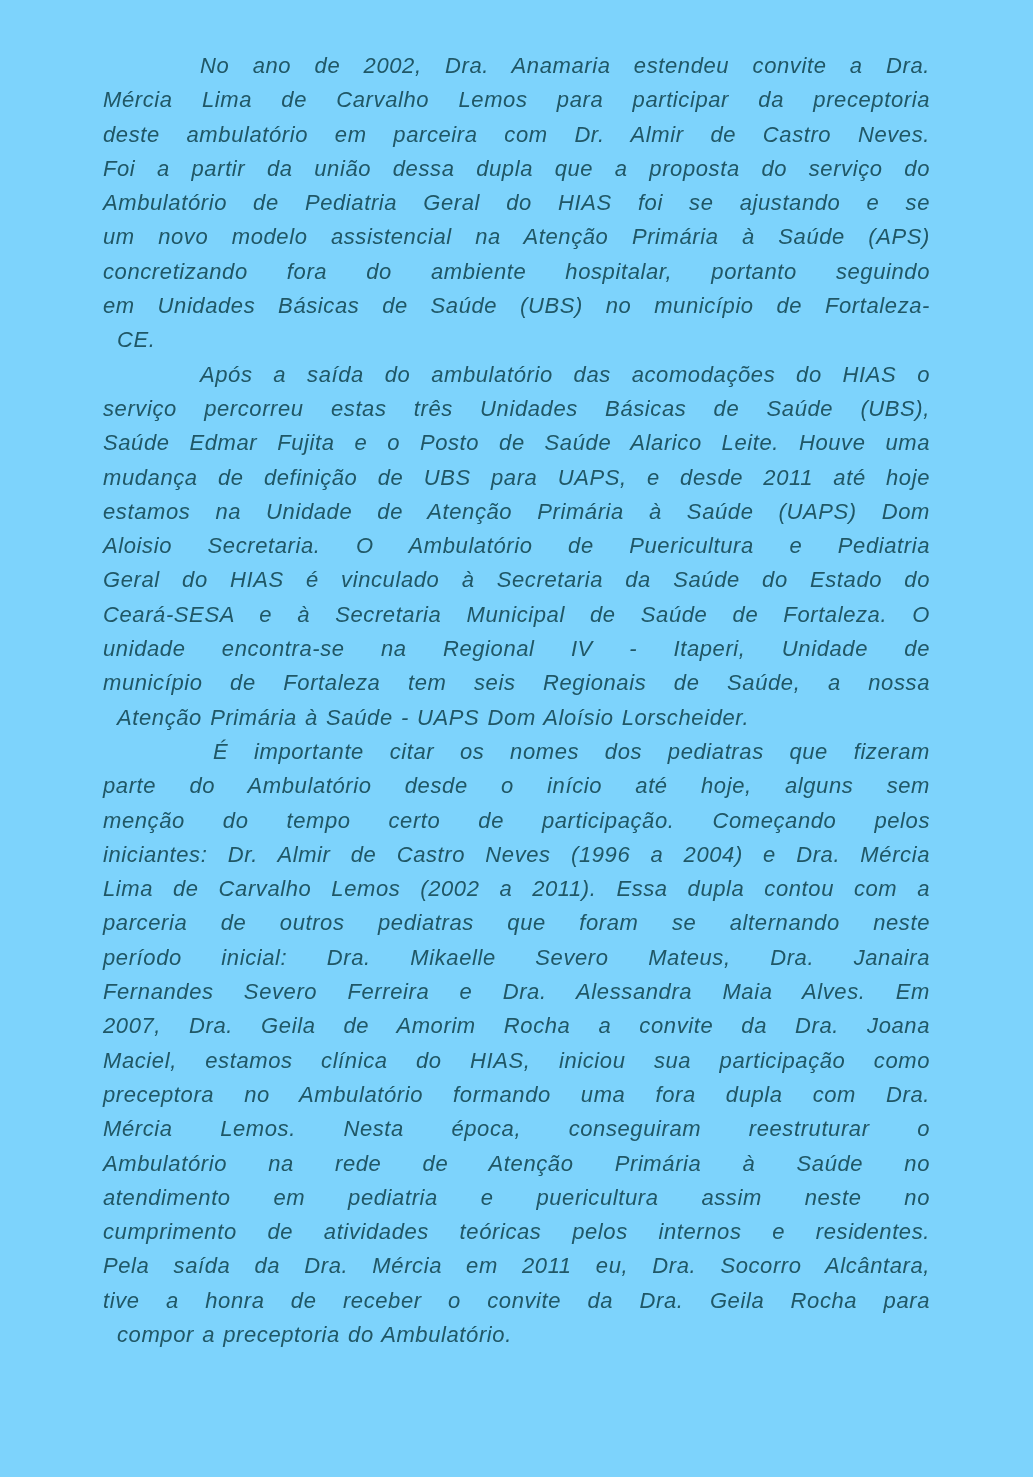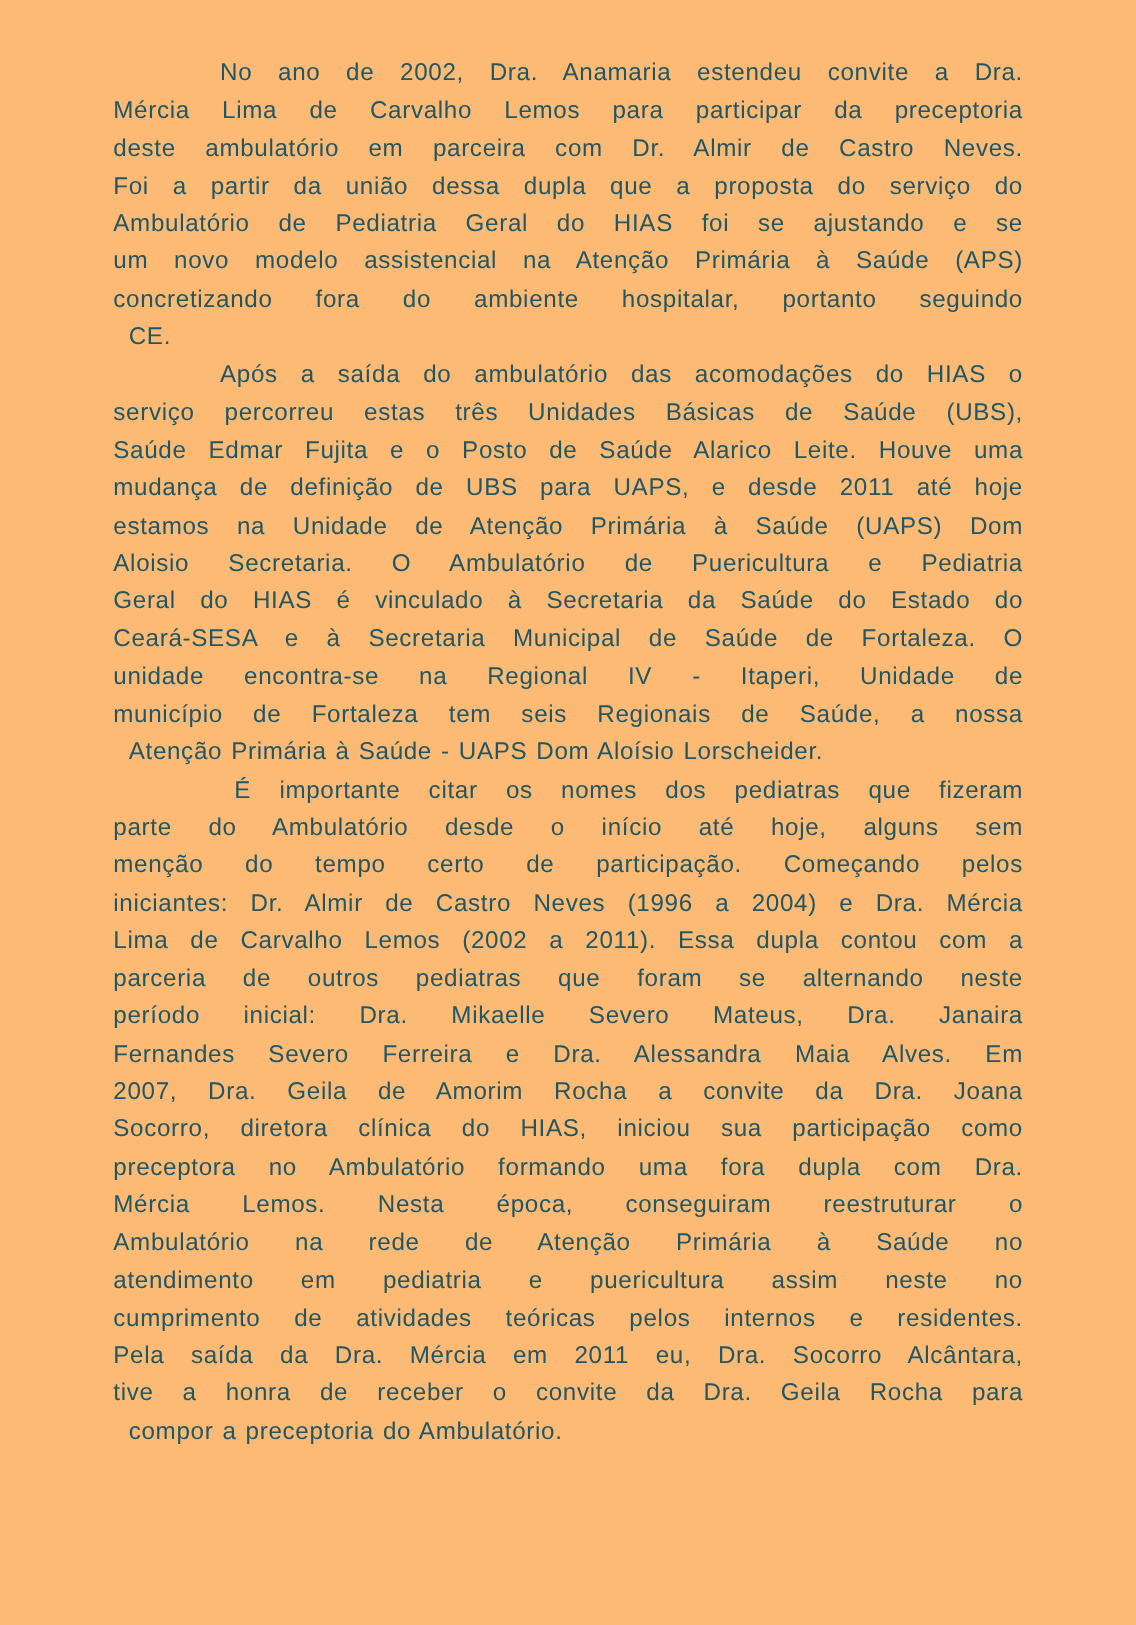--- a/index.html
+++ b/index.html
@@ -42,30 +42,31 @@
   .line.first {
     padding-left: 97px;
   }
   .para.p2 .line.first {
     padding-left: 110px;
   }
 </style>
 </head>
 <body>
 
-<div class="page" style="background: #fdba74;">
+<div class="page" style="background: #7dd3fc; font-style: italic;">
   <div class="textblock" style="color: rgb(32, 87, 102);">
       <div class="para p0">
         <div class="line first">No ano de 2002, Dra. Anamaria estendeu convite a Dra.</div>
         <div class="line">Mércia Lima de Carvalho Lemos para participar da preceptoria</div>
         <div class="line">deste ambulatório em parceira com Dr. Almir de Castro Neves.</div>
         <div class="line">Foi a partir da união dessa dupla que a proposta do serviço do</div>
         <div class="line">Ambulatório de Pediatria Geral do HIAS foi se ajustando e se</div>
         <div class="line">um novo modelo assistencial na Atenção Primária à Saúde (APS)</div>
         <div class="line">concretizando fora do ambiente hospitalar, portanto seguindo</div>
+        <div class="line">em Unidades Básicas de Saúde (UBS) no município de Fortaleza-</div>
         <div class="line last">CE.</div>
       </div>
       <div class="para p1">
         <div class="line first">Após a saída do ambulatório das acomodações do HIAS o</div>
         <div class="line">serviço percorreu estas três Unidades Básicas de Saúde (UBS),</div>
         <div class="line">Saúde Edmar Fujita e o Posto de Saúde Alarico Leite. Houve uma</div>
         <div class="line">mudança de definição de UBS para UAPS, e desde 2011 até hoje</div>
         <div class="line">estamos na Unidade de Atenção Primária à Saúde (UAPS) Dom</div>
         <div class="line">Aloisio Secretaria. O Ambulatório de Puericultura e Pediatria</div>
         <div class="line">Geral do HIAS é vinculado à Secretaria da Saúde do Estado do</div>
@@ -77,21 +78,21 @@
       <div class="para p2">
         <div class="line first">É importante citar os nomes dos pediatras que fizeram</div>
         <div class="line">parte do Ambulatório desde o início até hoje, alguns sem</div>
         <div class="line">menção do tempo certo de participação. Começando pelos</div>
         <div class="line">iniciantes: Dr. Almir de Castro Neves (1996 a 2004) e Dra. Mércia</div>
         <div class="line">Lima de Carvalho Lemos (2002 a 2011). Essa dupla contou com a</div>
         <div class="line">parceria de outros pediatras que foram se alternando neste</div>
         <div class="line">período inicial: Dra. Mikaelle Severo Mateus, Dra. Janaira</div>
         <div class="line">Fernandes Severo Ferreira e Dra. Alessandra Maia Alves. Em</div>
         <div class="line">2007, Dra. Geila de Amorim Rocha a convite da Dra. Joana</div>
-        <div class="line">Socorro, diretora clínica do HIAS, iniciou sua participação como</div>
+        <div class="line">Maciel, estamos clínica do HIAS, iniciou sua participação como</div>
         <div class="line">preceptora no Ambulatório formando uma fora dupla com Dra.</div>
         <div class="line">Mércia Lemos. Nesta época, conseguiram reestruturar o</div>
         <div class="line">Ambulatório na rede de Atenção Primária à Saúde no</div>
         <div class="line">atendimento em pediatria e puericultura assim neste no</div>
         <div class="line">cumprimento de atividades teóricas pelos internos e residentes.</div>
         <div class="line">Pela saída da Dra. Mércia em 2011 eu, Dra. Socorro Alcântara,</div>
         <div class="line">tive a honra de receber o convite da Dra. Geila Rocha para</div>
         <div class="line last">compor a preceptoria do Ambulatório.</div>
       </div>
     </div>

